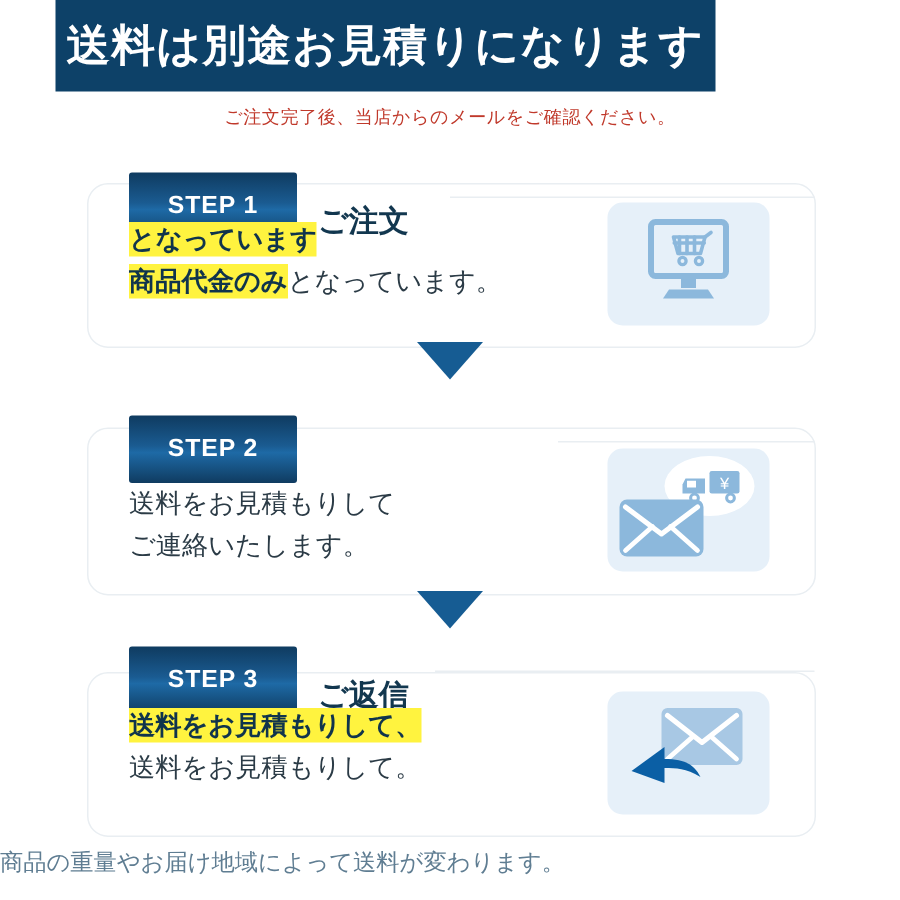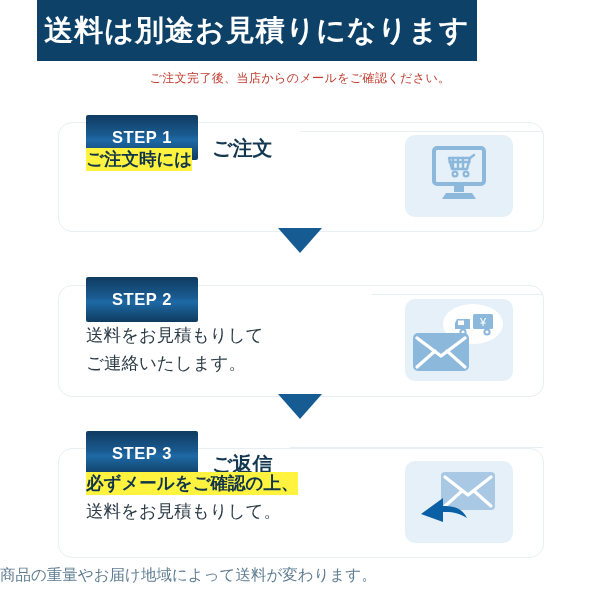--- a/index.html
+++ b/index.html
@@ -186,21 +186,22 @@
 
 <div class="card" id="card-1"></div>
 <div class="head-rule" id="rule-1"></div>
 
 <div class="step-head" id="head-1">
   <div class="step-badge">STEP 1</div>
   <div class="step-title">ご注文</div>
 </div>
 
 <div class="card-body" id="body-1">
-  <div><span class="hl">ご注文時には</span></div>
+  <div><span class="hl">となっています</span></div>
+  <div><span class="hl">商品代金のみ</span><span class="plain">となっています。</span></div>
 </div>
 
 <div class="icon-tile" id="tile-1">
   <span>
     <svg width="70" height="58" viewBox="0 0 70 58">
       <rect x="10" y="3" width="50" height="36" rx="3" fill="none" stroke="#8cb8dc" stroke-width="4"></rect>
       <rect x="30" y="41" width="10" height="6" fill="#8cb8dc"></rect>
       <path d="M22 48 h26 l4 6 h-34 z" fill="#8cb8dc"></path>
       <g stroke="#8cb8dc" stroke-width="2.4" fill="none" stroke-linecap="round" stroke-linejoin="round">
         <path d="M25 13 h21 l-3 11 h-15 z"></path>
@@ -260,21 +261,21 @@
 
 <div class="card" id="card-3"></div>
 <div class="head-rule" id="rule-3"></div>
 
 <div class="step-head" id="head-3">
   <div class="step-badge">STEP 3</div>
   <div class="step-title">ご返信</div>
 </div>
 
 <div class="card-body" id="body-3">
-  <div><span class="hl">必ずメールをご確認の上、</span></div>
+  <div><span class="hl">送料をお見積もりして、</span></div>
   <div class="plain">送料をお見積もりして。</div>
 </div>
 
 <div class="icon-tile" id="tile-3">
   <span>
     <svg width="84" height="68" viewBox="0 0 84 68">
       <rect x="24" y="6" width="54" height="38" rx="4" fill="#a8c8e4"></rect>
       <path d="M28 11 L51 29 L74 11" fill="none" stroke="#ffffff" stroke-width="3.4" stroke-linecap="round" stroke-linejoin="round"></path>
       <path d="M28 40 L45 25 M74 40 L57 25" fill="none" stroke="#ffffff" stroke-width="3.2" stroke-linecap="round"></path>
       <path d="M4 48 L26 32 L26 40 C40 40 46 44 50 52 C40 46 34 46 26 46 L26 56 Z" fill="#0b5fa5"></path>

